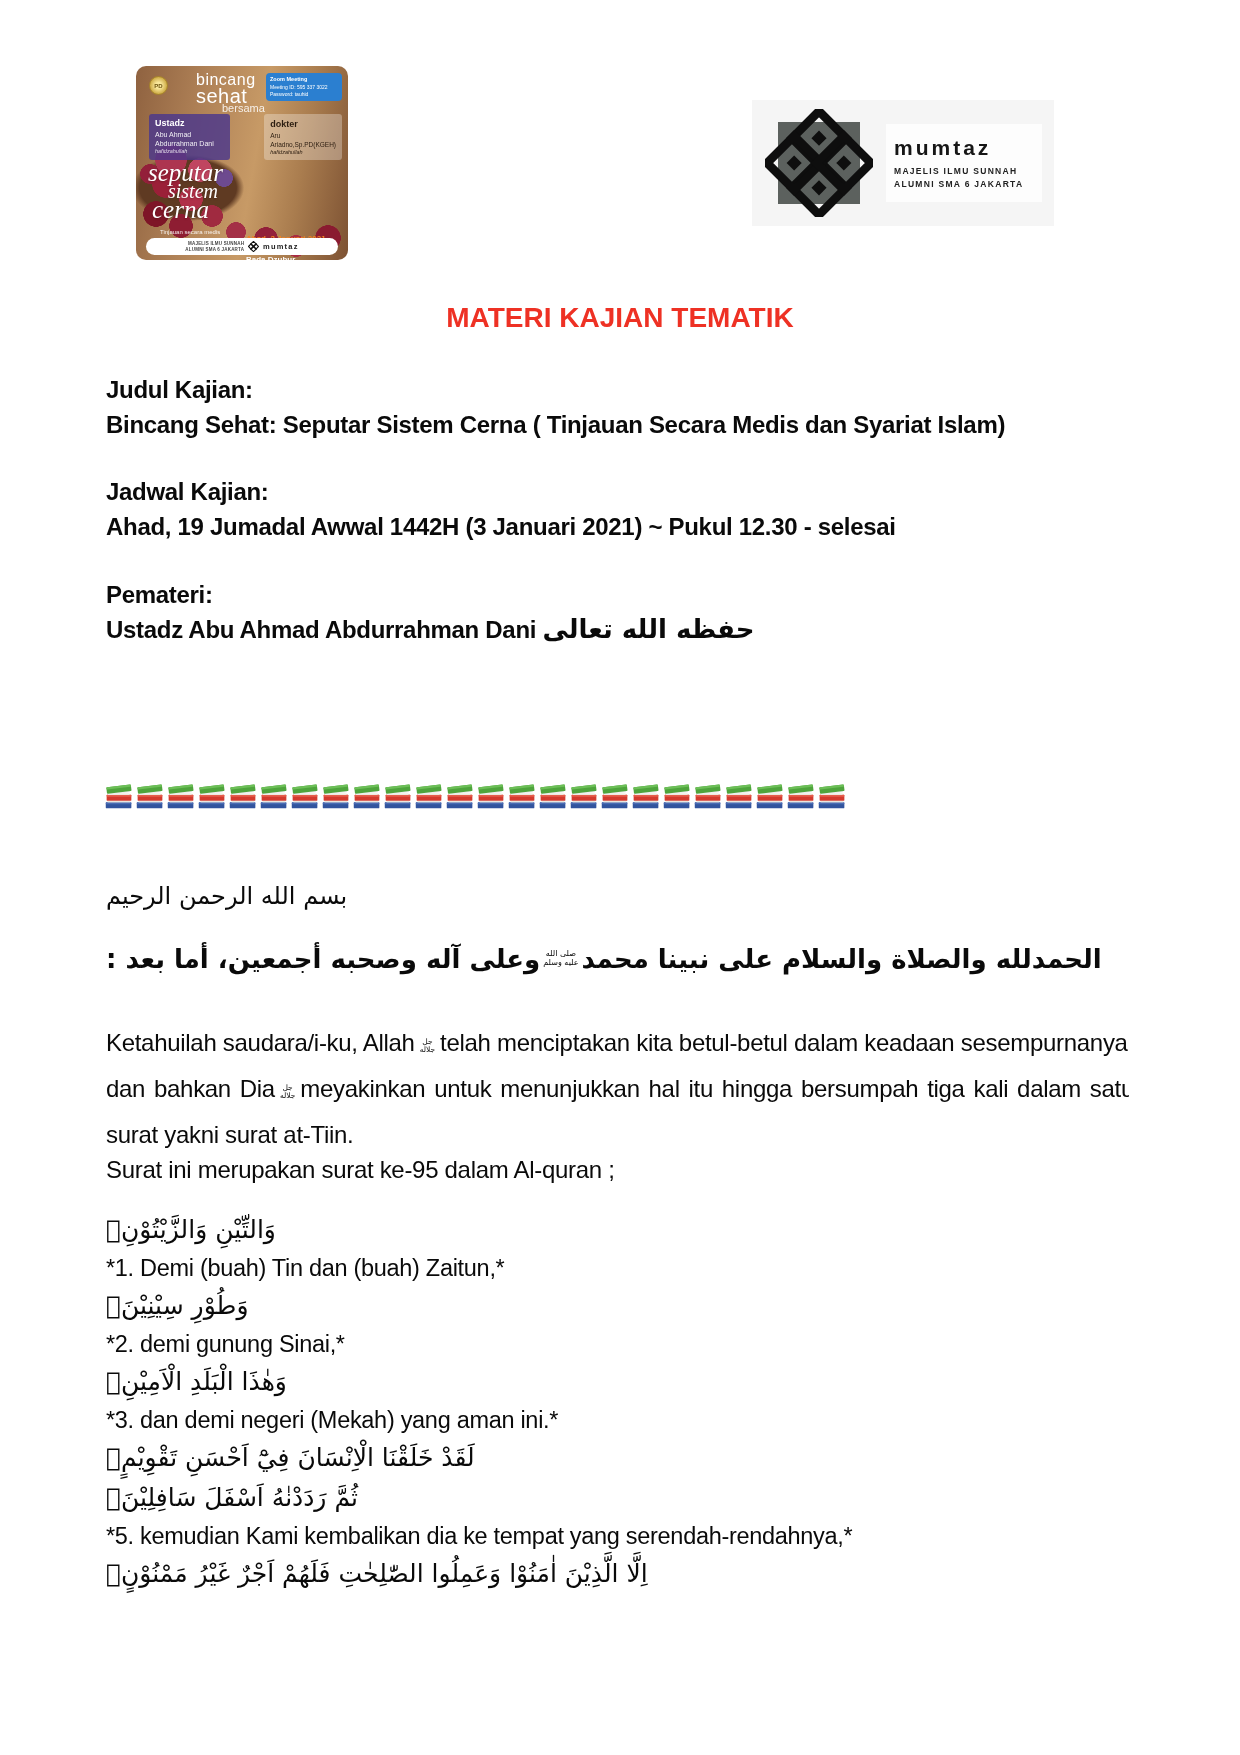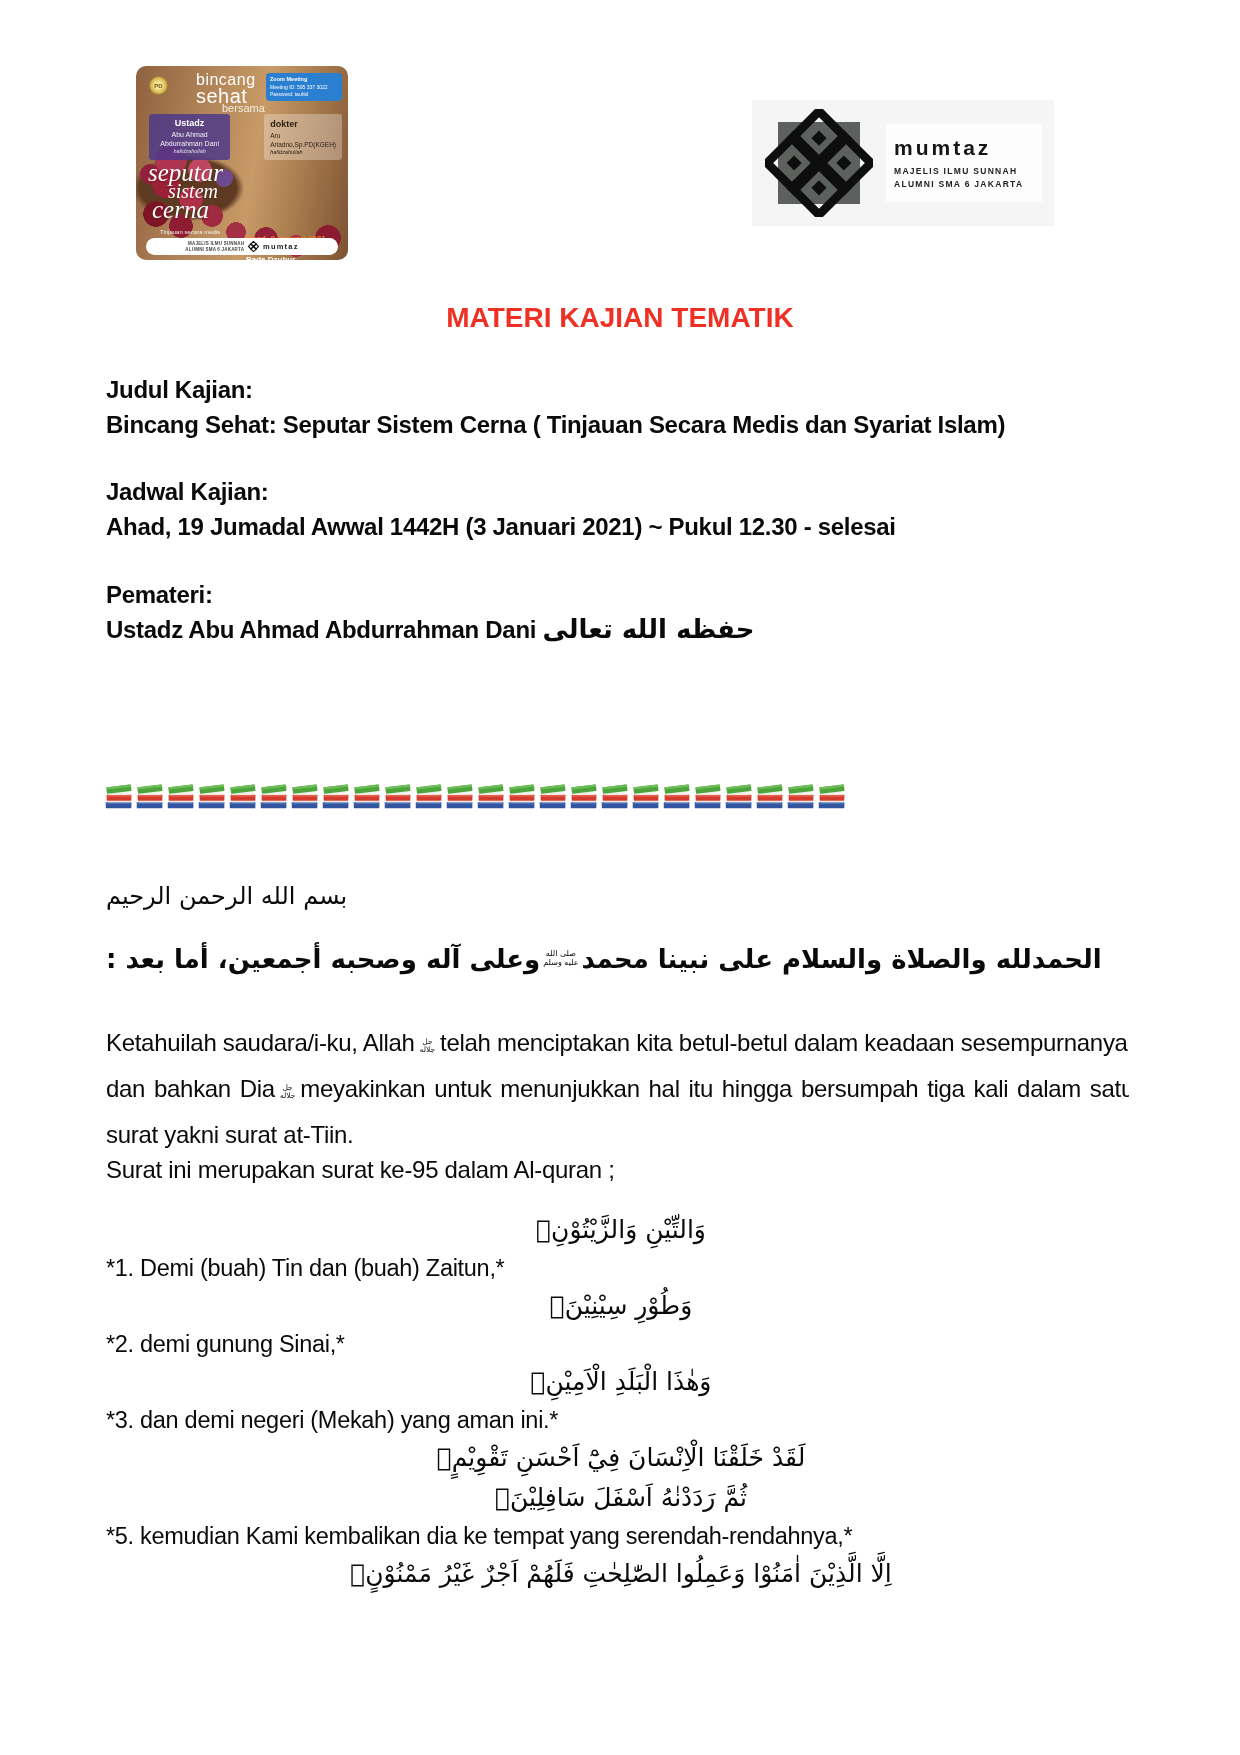--- a/index.html
+++ b/index.html
@@ -29,21 +29,21 @@
            display:flex;align-items:center;justify-content:center;font-size:6px;font-weight:bold;color:#6f5510;}
   .p-title{position:absolute;left:60px;top:6px;color:#fff;line-height:1;}
   .p-title .t1{font-size:16px;letter-spacing:.5px;}
   .p-title .t2{font-size:20px;letter-spacing:.5px;margin-top:-2px;}
   .p-title .t3{font-size:11px;color:rgba(255,255,255,.85);margin:-3px 0 0 26px;}
   .zoom-badge{position:absolute;right:6px;top:7px;width:68px;background:#2b7fd0;border-radius:4px;
               padding:3px 4px;color:#fff;line-height:1.45;}
   .zoom-badge .z1{font-size:5.5px;font-weight:bold;}
   .zoom-badge .z2,.zoom-badge .z3{font-size:5px;}
   .speakers{position:absolute;left:13px;top:48px;right:6px;display:flex;gap:2px;}
-  .sp1{width:90px;background:rgba(74,55,140,.82);border-radius:3px;padding:4px 6px;text-align:center;color:#fff;line-height:1.3;}
+  .sp1{width:90px;background:rgba(74,55,140,.82);border-radius:3px;padding:4px 6px;text-align:left;color:#fff;line-height:1.3;}
   .sp1 .role{font-size:9px;font-weight:bold;}
   .sp1 .nm{font-size:7px;color:rgba(255,255,255,.92);}
   .sp1 .hon{font-size:5.5px;font-style:italic;color:rgba(255,255,255,.8);}
   .sp2{flex:1;background:rgba(255,255,255,.30);border-radius:3px;padding:4px 6px;color:#2c1d10;line-height:1.4;margin-left:32px;}
   .sp2 .role{font-size:9px;font-weight:bold;}
   .sp2 .nm{font-size:6.5px;}
   .sp2 .hon{font-size:5.5px;font-style:italic;}
   .script-title{position:absolute;left:12px;top:94px;color:#fff;font-family:"Liberation Serif","DejaVu Serif",serif;
                 font-style:italic;line-height:1;text-shadow:0 1px 2px rgba(60,20,20,.4);}
   .script-title .s1{font-size:25px;}
@@ -82,21 +82,21 @@
   .basmalah{position:absolute;left:106px;top:882px;font-size:24px;}
   .opening{position:absolute;left:106px;top:944px;font-size:26px;font-weight:bold;}
   .sws{display:inline-block;font-size:8px;line-height:1.1;text-align:center;vertical-align:3px;
        font-weight:normal;margin:0 3px;}
   .jalla{display:inline-block;font-size:7.5px;line-height:1.1;text-align:center;vertical-align:-1px;
          margin:0 5px;font-family:"DejaVu Sans",sans-serif;}
   .body-par{position:absolute;left:106px;top:1020px;width:1028px;font-size:24px;line-height:46px;
             text-align:justify;margin:0;}
   .body-par2{position:absolute;left:106px;top:1156px;font-size:24px;}
   .verses{position:absolute;left:106px;top:1210px;width:1030px;}
-  .verse .v-ar{font-size:25px;line-height:40px;height:40px;text-align:center;}
+  .verse .v-ar{font-size:25px;line-height:40px;height:40px;}
   .verse .v-tr{font-size:23.5px;line-height:36px;height:36px;letter-spacing:-0.3px;}
 </style>
 </head>
 <body>
 
 <div class="page">
 
   <div class="poster">
     <div class="berries"></div>
     <div class="p-brand">PD</div>

